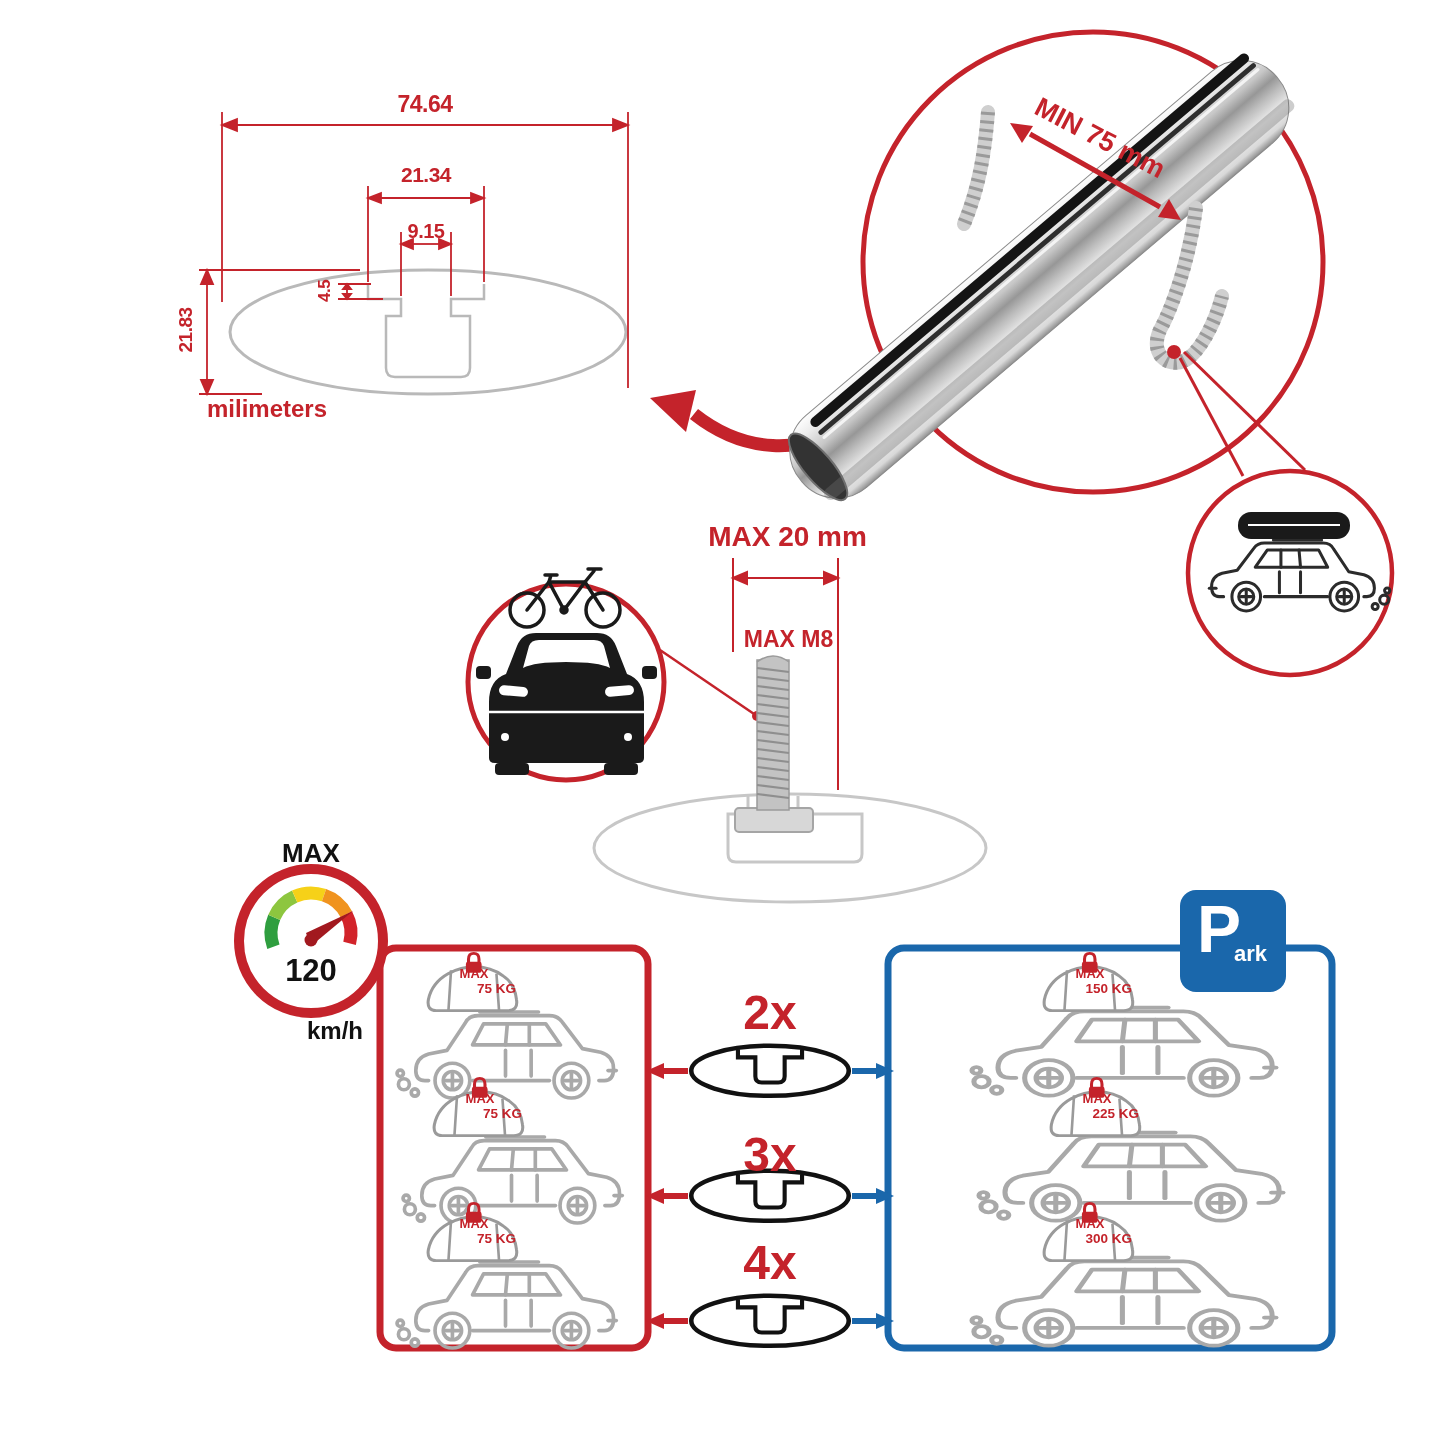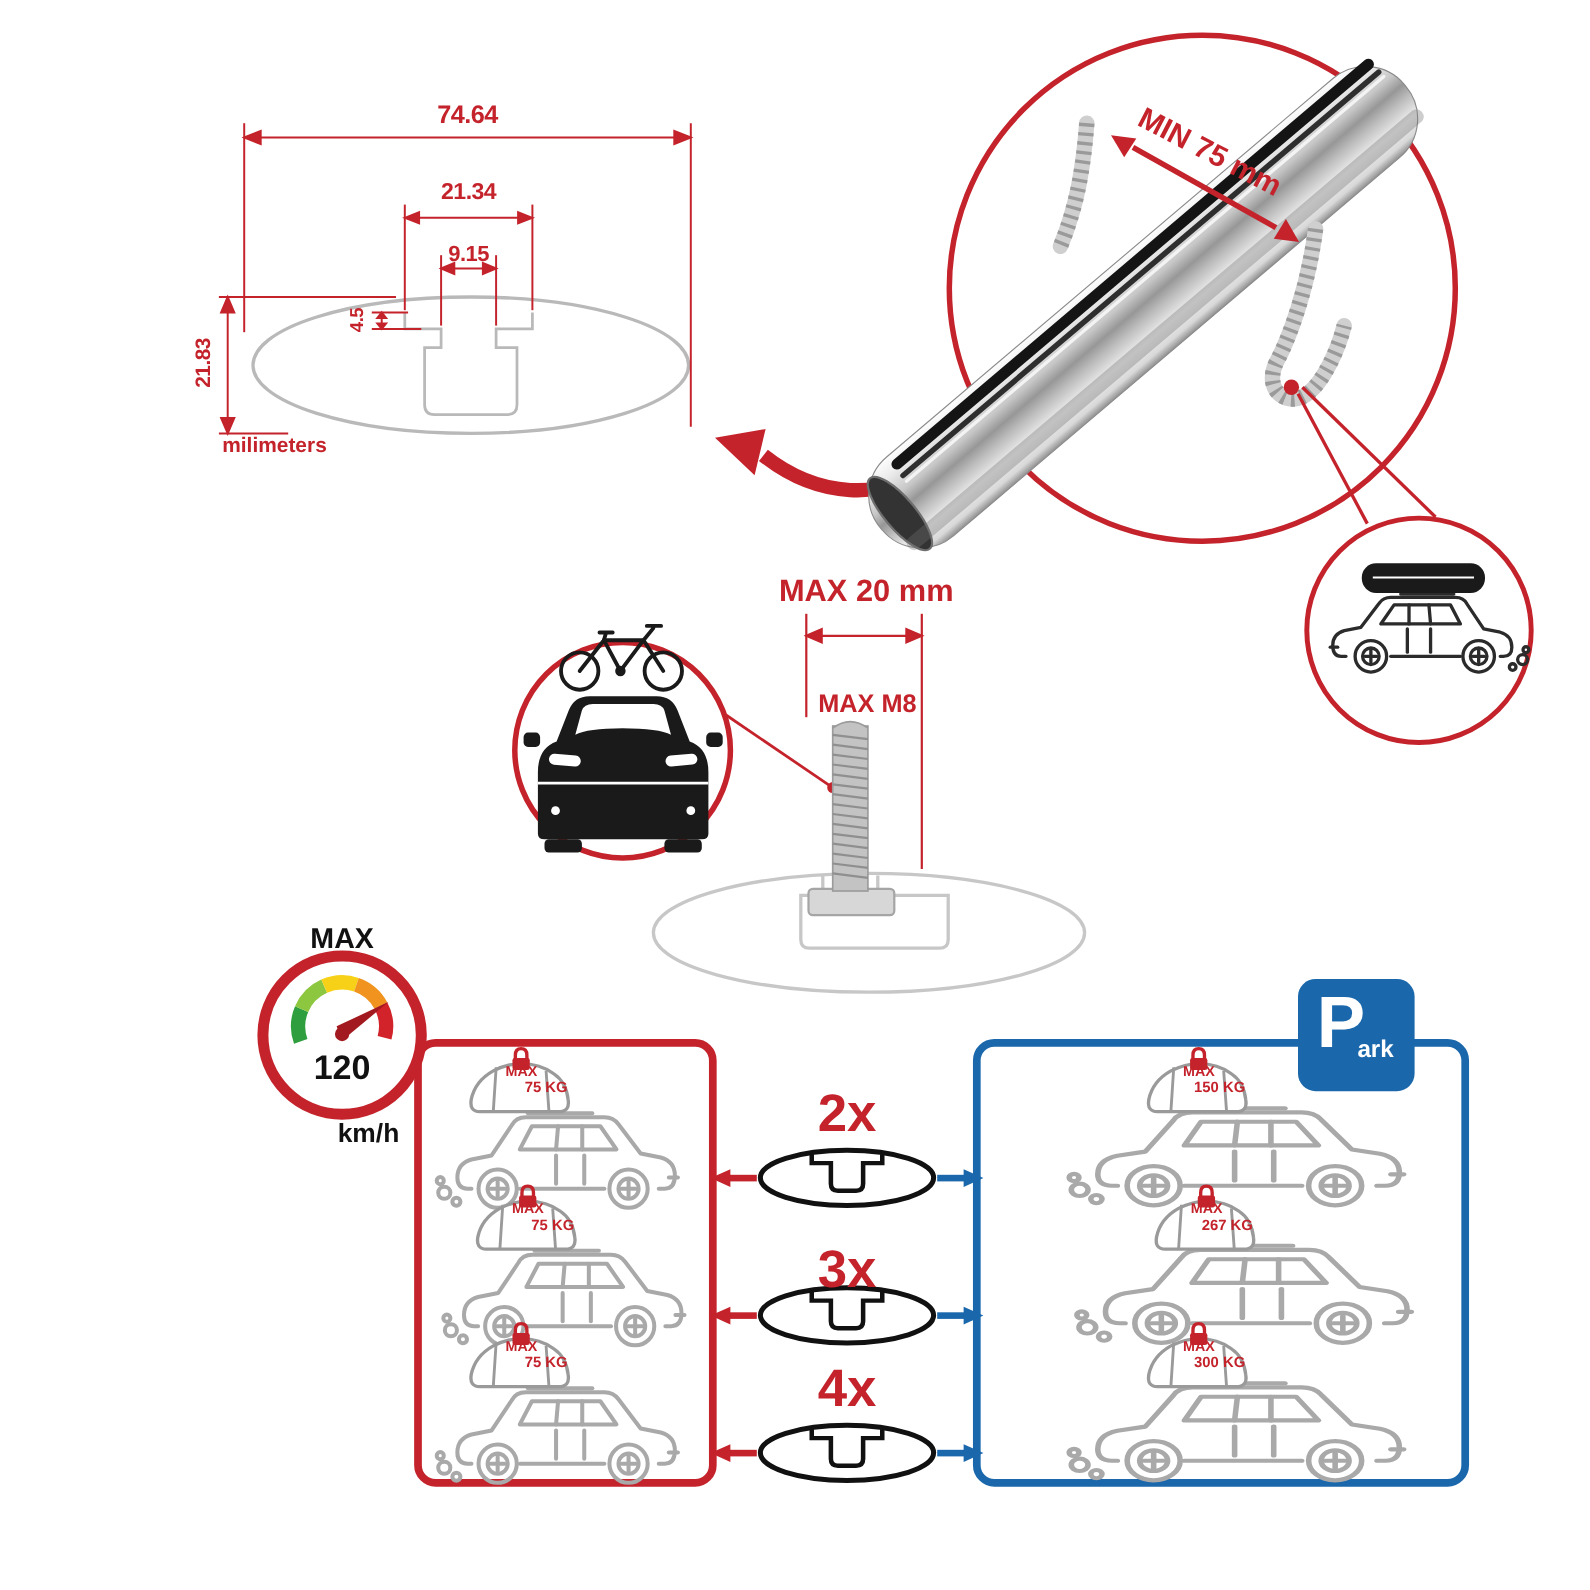--- a/index.html
+++ b/index.html
@@ -278,21 +278,21 @@
     <polygon points="353,911 306,933 311,946" fill="#a2191f"></polygon>
     <circle cx="311" cy="940" r="6.5" fill="#a2191f"></circle>
   </g>
 </svg>
 
 <div class="ovl dim" style="left:345px;top:92px;width:160px;font-size:23px;">74.64</div>
 <div class="ovl dim" style="left:366px;top:164px;width:120px;font-size:21px;">21.34</div>
 <div class="ovl dim" style="left:376px;top:221px;width:100px;font-size:20px;">9.15</div>
 <div class="ovl dim rot90" style="left:303px;top:282px;width:44px;font-size:17px;">4.5</div>
 <div class="ovl dim rot90" style="left:146px;top:320px;width:80px;font-size:19px;">21.83</div>
-<div class="ovl" style="left:202px;top:396px;width:130px;font-size:19px;text-align:left;">milimeters</div>
+<div class="ovl" style="left:202px;top:396px;width:130px;font-size:24px;text-align:center;">milimeters</div>
 
 <div class="ovl" style="left:1005px;top:124px;width:190px;font-size:27px;transform:rotate(27.5deg);transform-origin:center;">MIN 75 mm</div>
 
 <div class="ovl" style="left:700px;top:522px;width:175px;font-size:28px;">MAX 20 mm</div>
 <div class="ovl" style="left:726px;top:627px;width:125px;font-size:23px;text-align:center;">MAX M8</div>
 
 <div class="ovl black" style="left:259px;top:840px;width:104px;font-size:26px;">MAX</div>
 <div class="ovl black" style="left:259px;top:955px;width:104px;font-size:31px;">120</div>
 <div class="ovl black" style="left:259px;top:1018px;width:104px;font-size:24px;text-align:right;">km/h</div>
 
@@ -315,20 +315,20 @@
   <div>MAX</div>
       <div class="w">75 KG</div>
 </div>
 
 <div class="ovl cargo-label" style="left:1048px;top:966px;">
   <div>MAX</div>
       <div class="w">150 KG</div>
 </div>
 <div class="ovl cargo-label" style="left:1055px;top:1091px;">
   <div>MAX</div>
-      <div class="w">267 KG</div>
+      <div class="w">225 KG</div>
 </div>
 <div class="ovl cargo-label" style="left:1048px;top:1216px;">
   <div>MAX</div>
       <div class="w">300 KG</div>
 </div>
 
 </div>
 
 </body></html>

